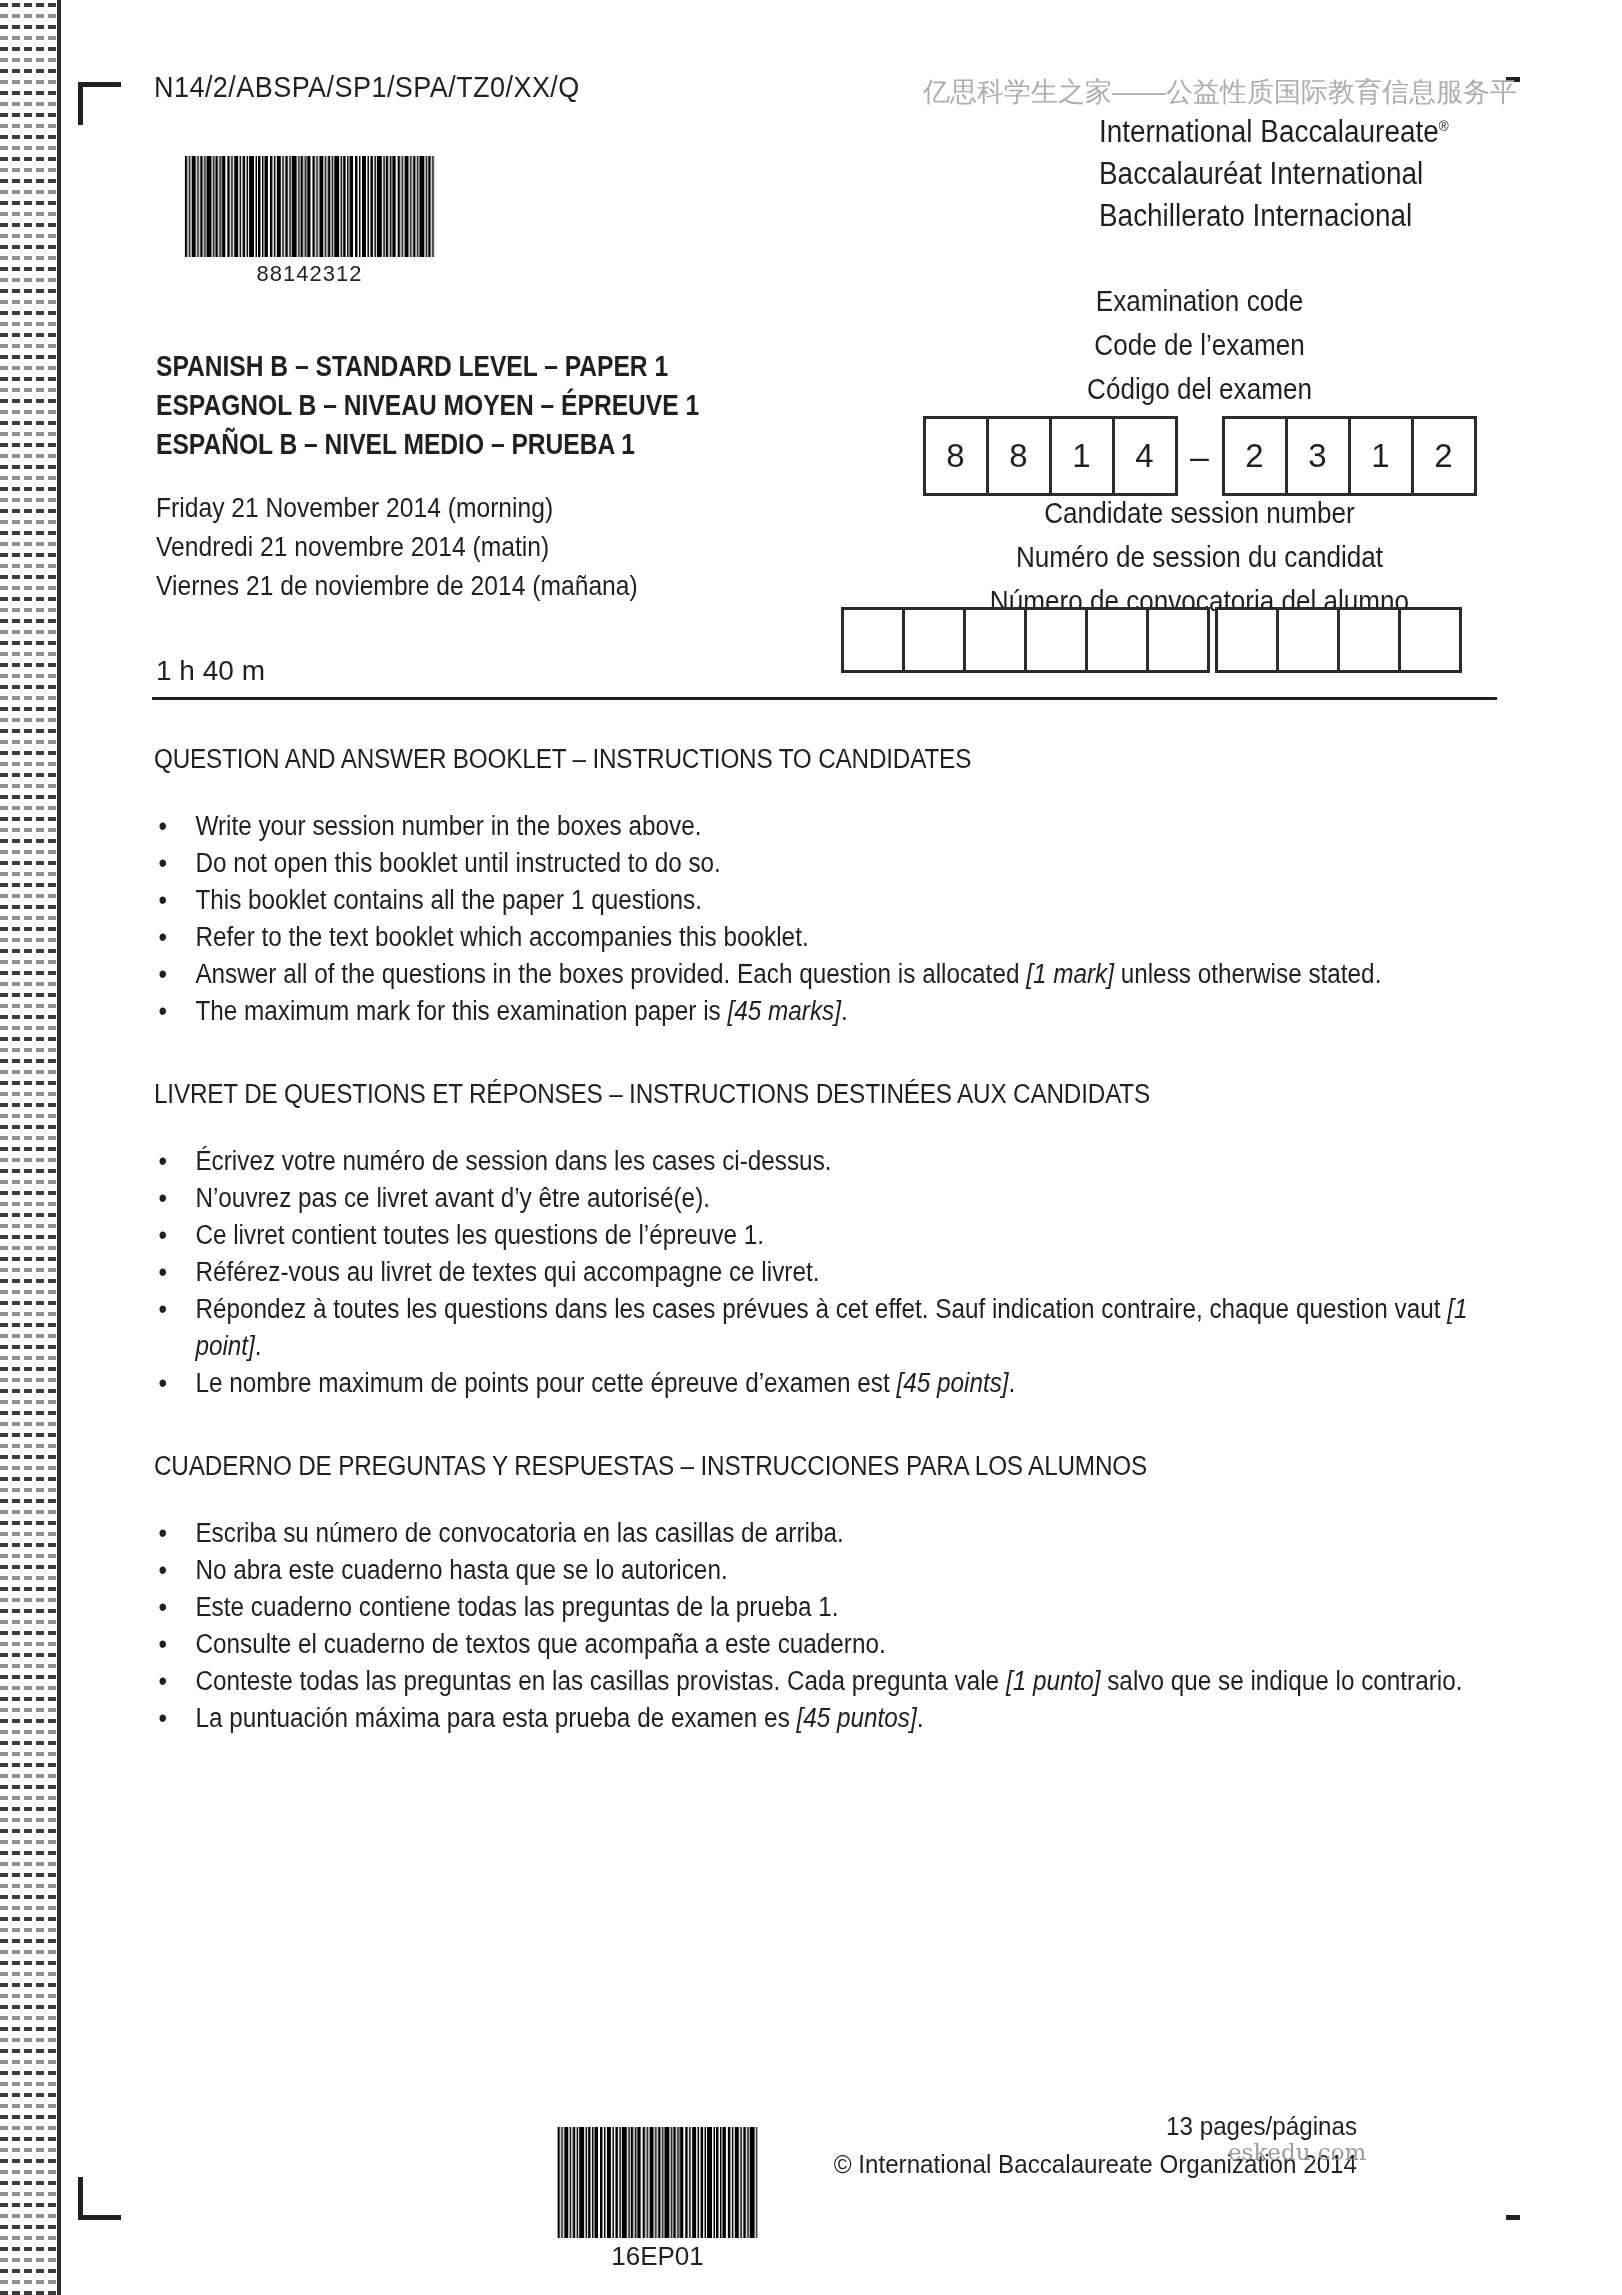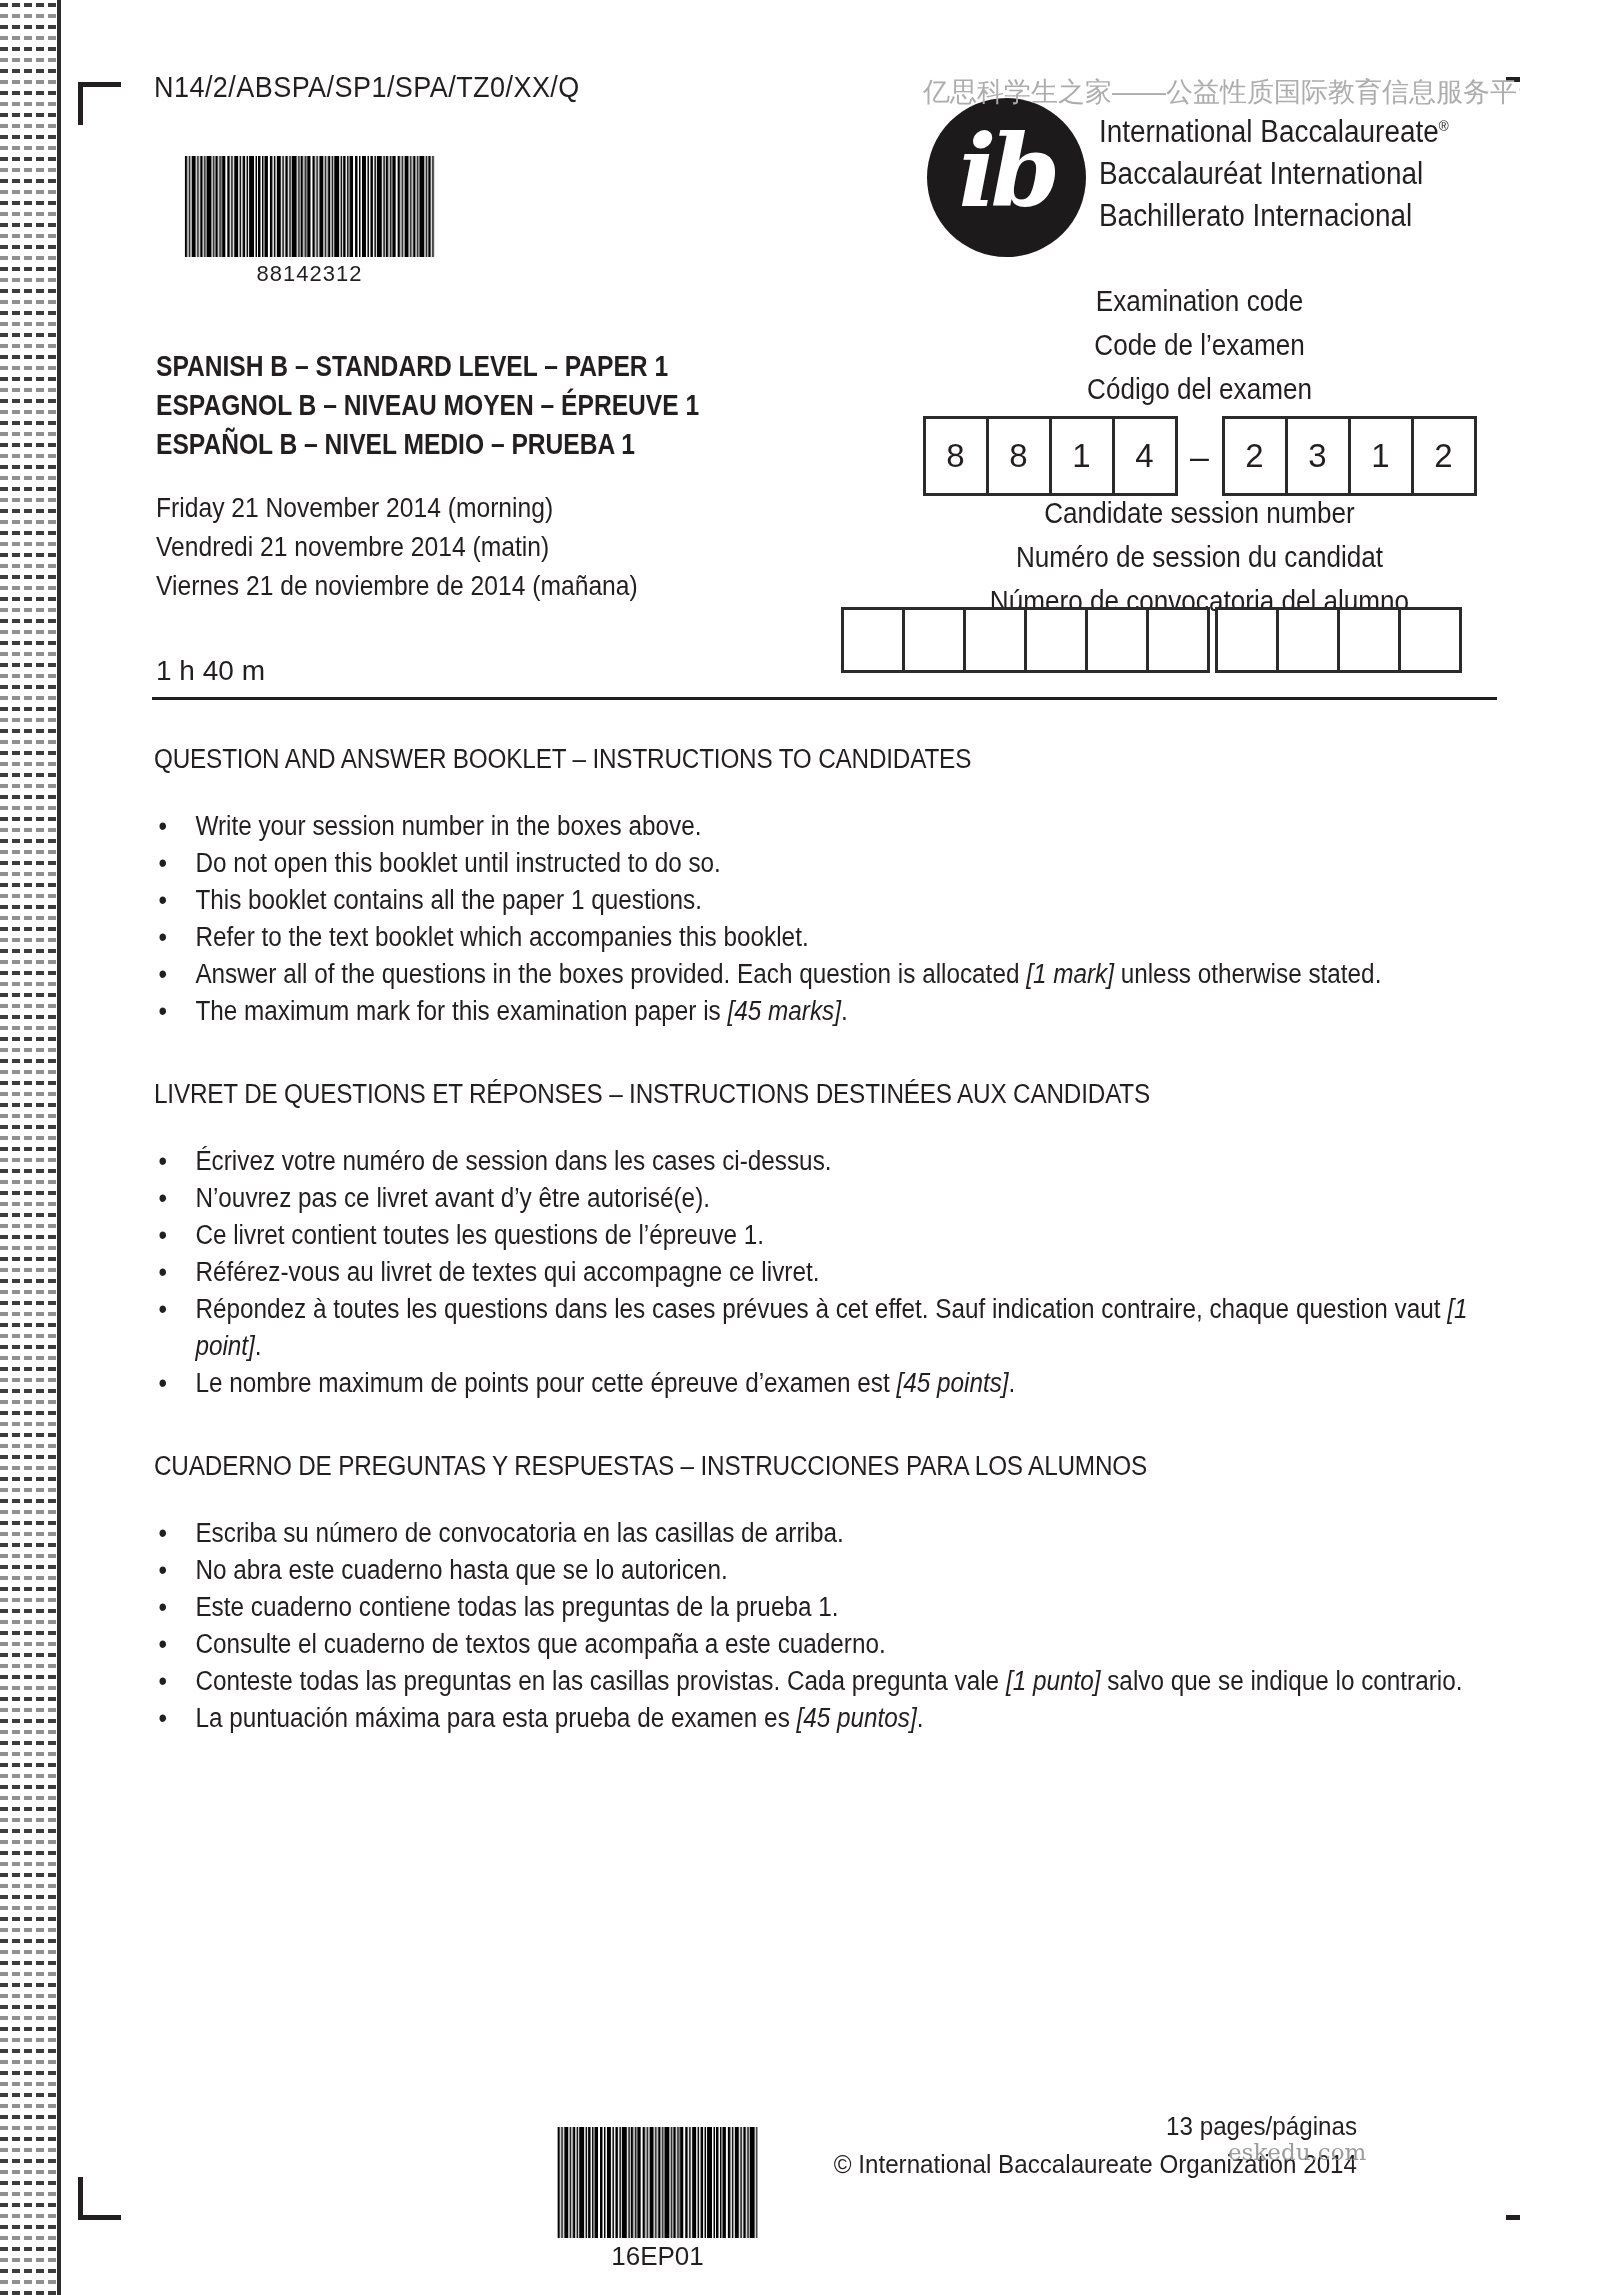--- a/index.html
+++ b/index.html
@@ -111,23 +111,20 @@
 
   <div class="ref cx90">N14/2/ABSPA/SP1/SPA/TZ0/XX/Q</div>
 
   <svg class="barcode bc-top" viewBox="0 0 252 102" width="251" height="101">
     <rect width="100%" height="100%" fill="url(#bars)"></rect>
   </svg>
   <div class="bc-top-num">88142312</div>
 
   <div class="wm-top">亿思科学生之家——公益性质国际教育信息服务平台</div>
 
-  <div class="ib-circle">
-    <span class="ib-mono">ib</span>
-  </div>
   <div class="ib-names cx90">
     <div><span>International Baccalaureate</span><sup>®</sup></div>
     <div>Baccalauréat International</div>
     <div>Bachillerato Internacional</div>
   </div>
 
   <div class="title-block cx82">
     <div>SPANISH B – STANDARD LEVEL – PAPER 1</div>
     <div>ESPAGNOL B – NIVEAU MOYEN – ÉPREUVE 1</div>
     <div>ESPAÑOL B – NIVEL MEDIO – PRUEBA 1</div>

